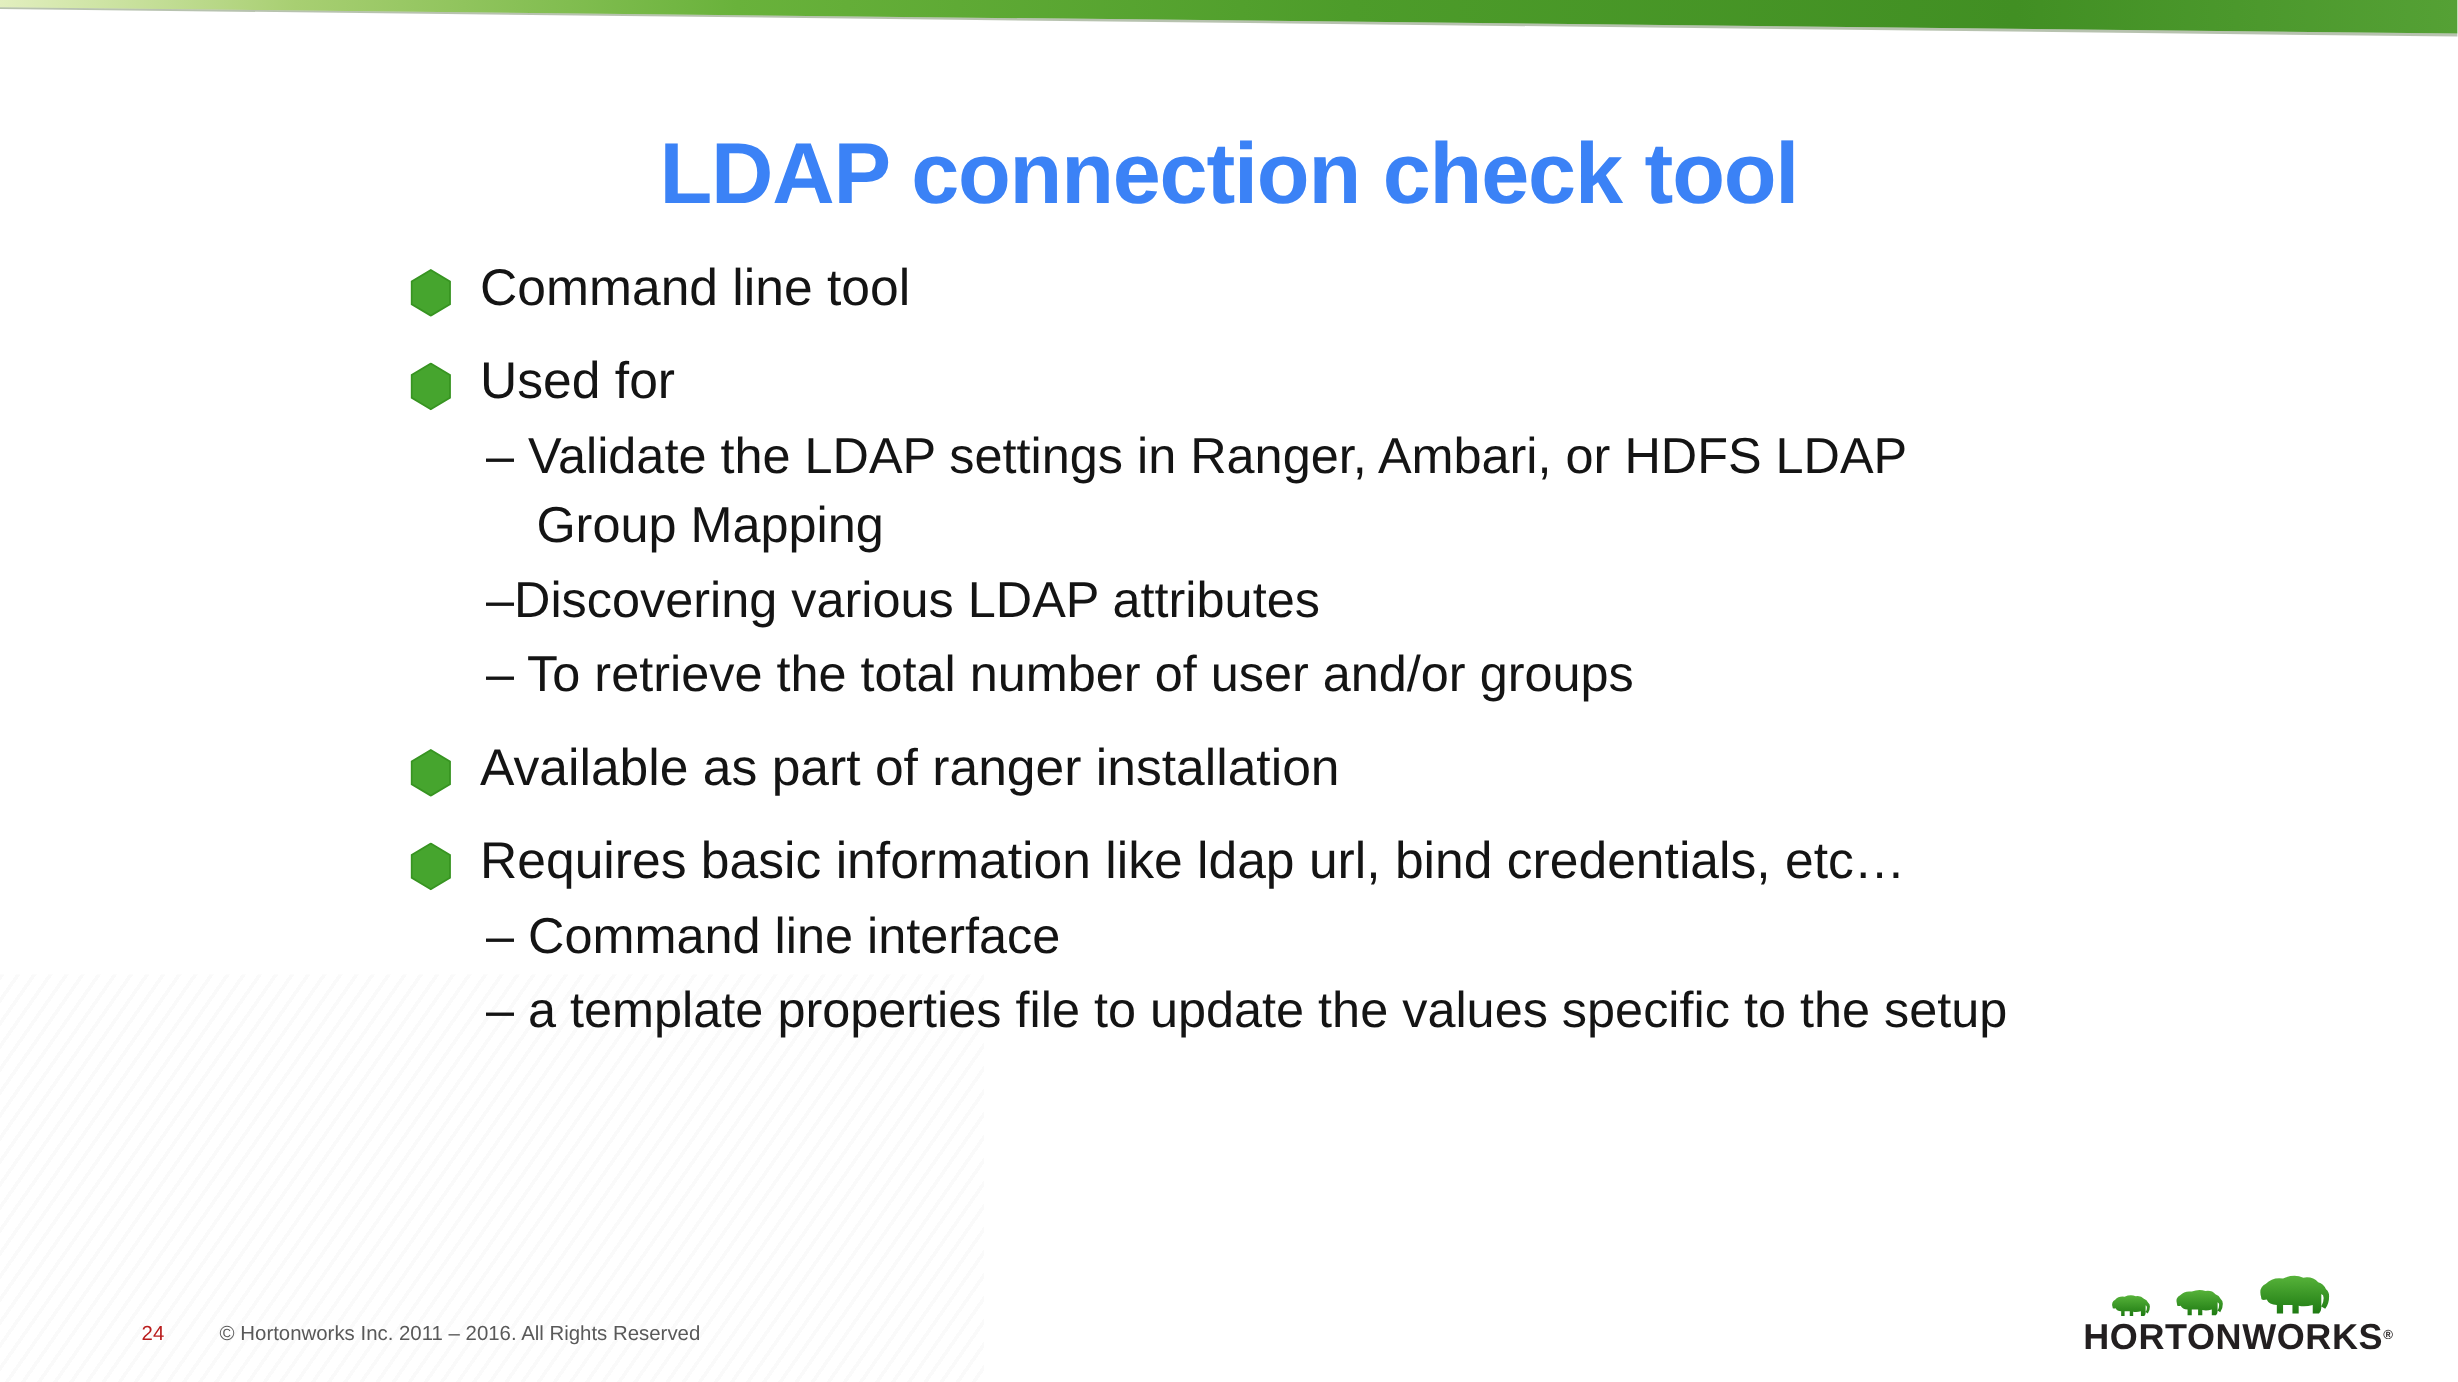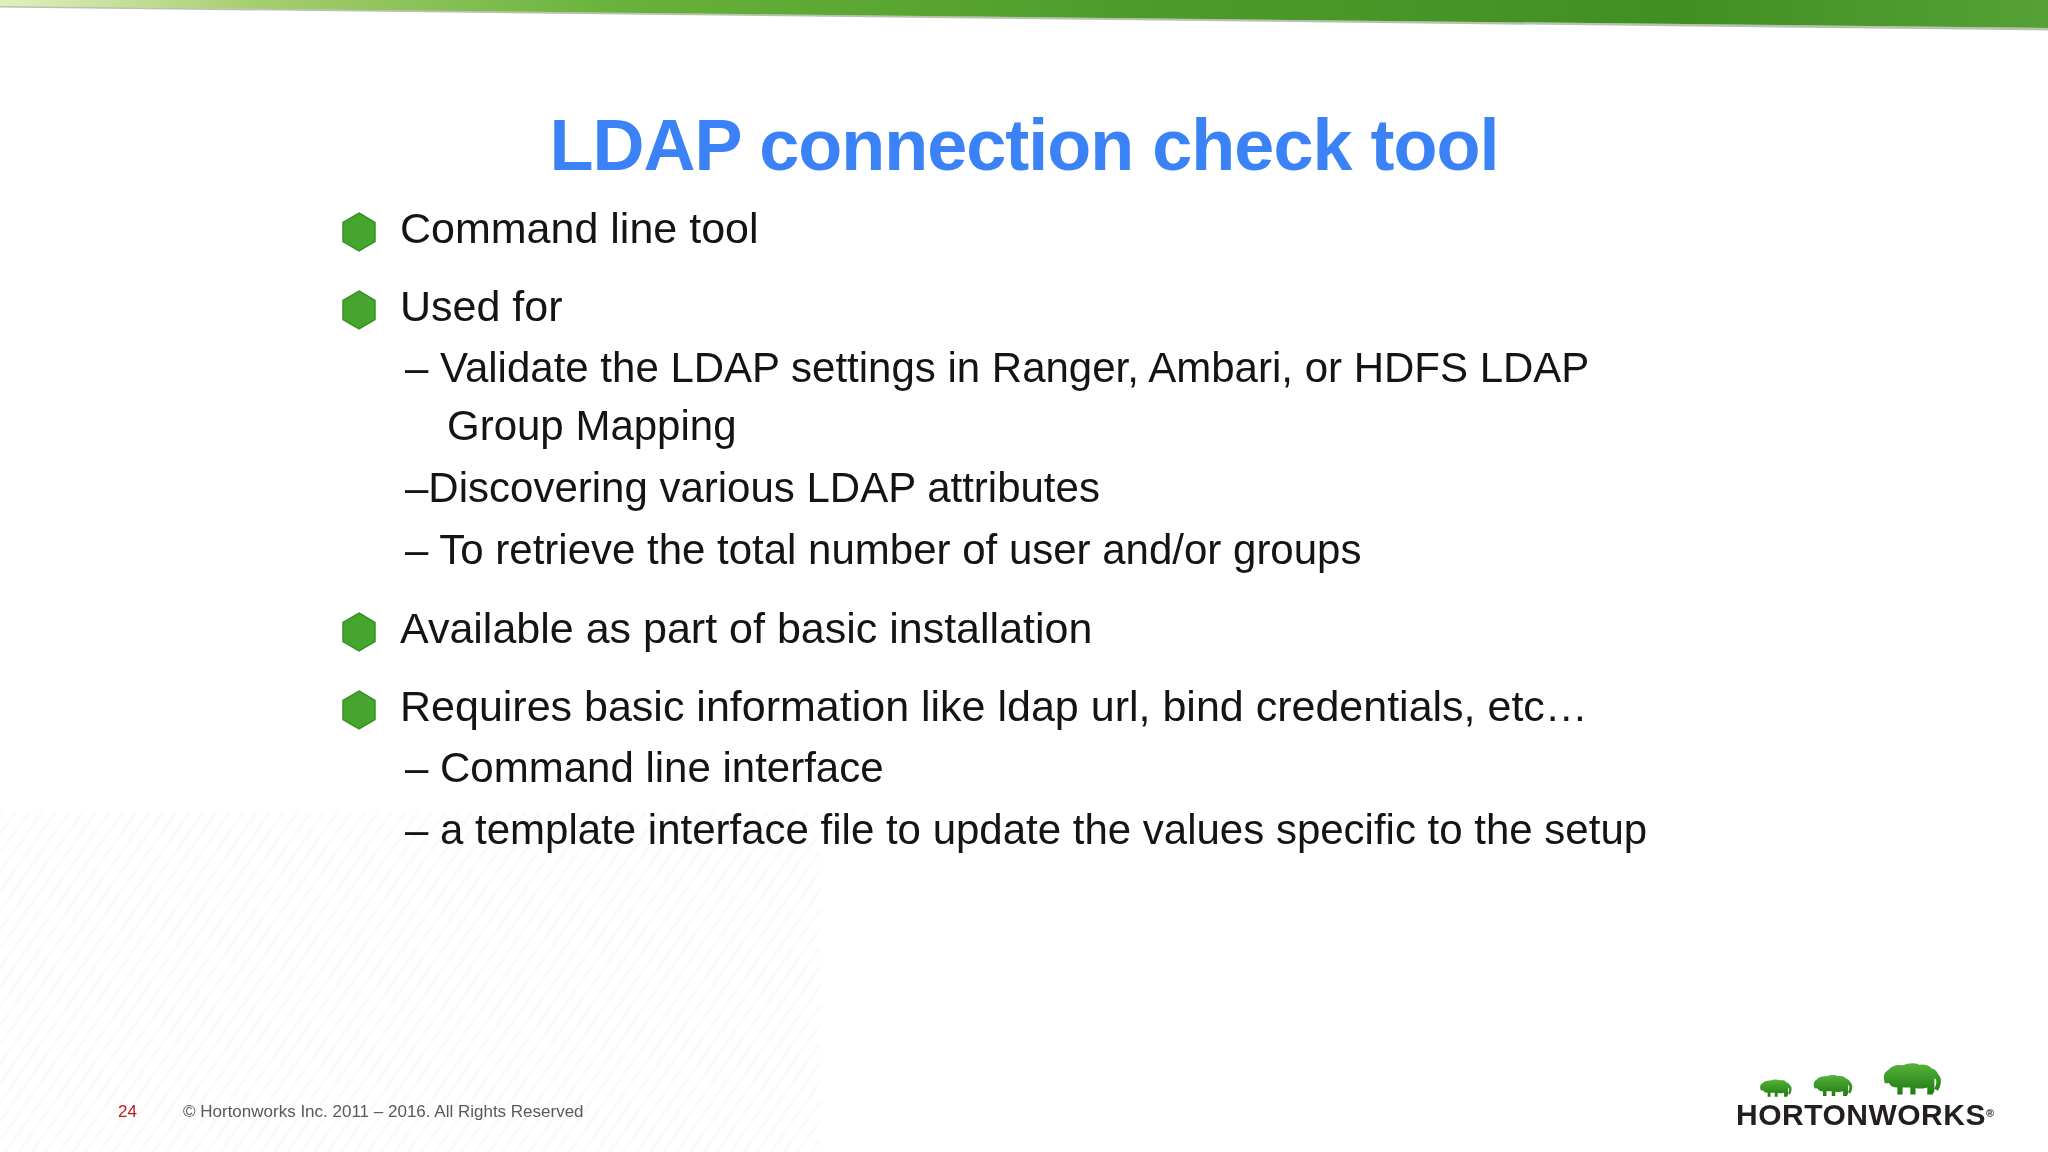--- a/index.html
+++ b/index.html
@@ -29,21 +29,21 @@
     font-size:72px;font-weight:bold;letter-spacing:-1px;
     color:#3b82f6;
   }
 
   
   .content{
     position:absolute;left:342px;top:200px;width:1368px;
     font-size:42px;line-height:57px;color:#141414;
   }
   .b1{display:flex;align-items:center;margin-top:21px;}
-  .b1:first-child{margin-top:0;}
+  .b1:first-child{margin-top:12px;}
   .hex{flex:0 0 34px;width:34px;height:40px;margin-right:24px;display:inline-block;}
   .b1text{font-size:43px;}
   .b2{
     margin-top:4px;
     padding-left:105px;text-indent:-42px;
     font-size:42px;line-height:58px;
   }
 
   
   .footer-pagenum{
@@ -114,34 +114,34 @@
   <div class="b2">– Validate the LDAP settings in Ranger, Ambari, or HDFS LDAP Group Mapping</div>
   <div class="b2">–Discovering various LDAP attributes</div>
   <div class="b2">– To retrieve the total number of user and/or groups</div>
 
   <div class="b1">
     <span class="hex">
       <svg width="34" height="40" viewBox="0 0 34 40">
           <polygon points="17,1 33,10.5 33,29.5 17,39 1,29.5 1,10.5" fill="#46a52e" stroke="#379421" stroke-width="1.5"></polygon>
         </svg>
     </span>
-    <span class="b1text">Available as part of basic installation</span>
+    <span class="b1text">Available as part of ranger installation</span>
   </div>
 
   <div class="b1">
     <span class="hex">
       <svg width="34" height="40" viewBox="0 0 34 40">
           <polygon points="17,1 33,10.5 33,29.5 17,39 1,29.5 1,10.5" fill="#46a52e" stroke="#379421" stroke-width="1.5"></polygon>
         </svg>
     </span>
     <span class="b1text">Requires basic information like ldap url, bind credentials, etc…</span>
   </div>
 
   <div class="b2">– Command line interface</div>
-  <div class="b2">– a template interface file to update the values specific to the setup</div>
+  <div class="b2">– a template properties file to update the values specific to the setup</div>
 
 </div>
 
 <div class="footer-pagenum">24</div>
 <div class="footer-copyright">© Hortonworks Inc. 2011 – 2016. All Rights Reserved</div>
 
 <div class="logo">
   <svg class="logo-elephants" viewBox="0 0 250 40">
     <defs>
       <linearGradient id="eg" x1="0" y1="0" x2="0" y2="1">

